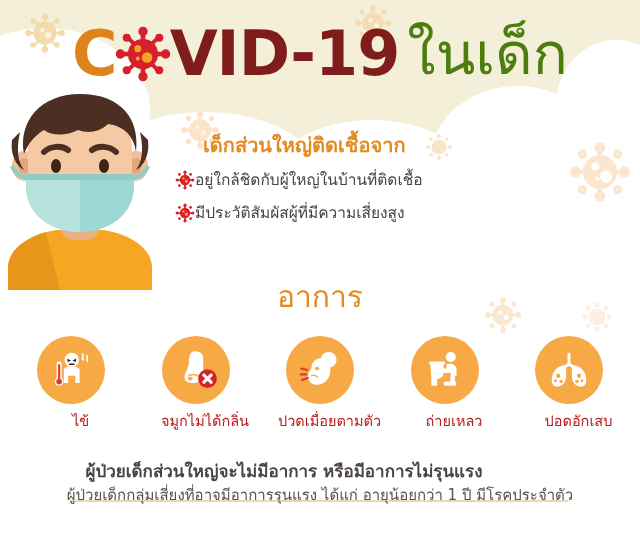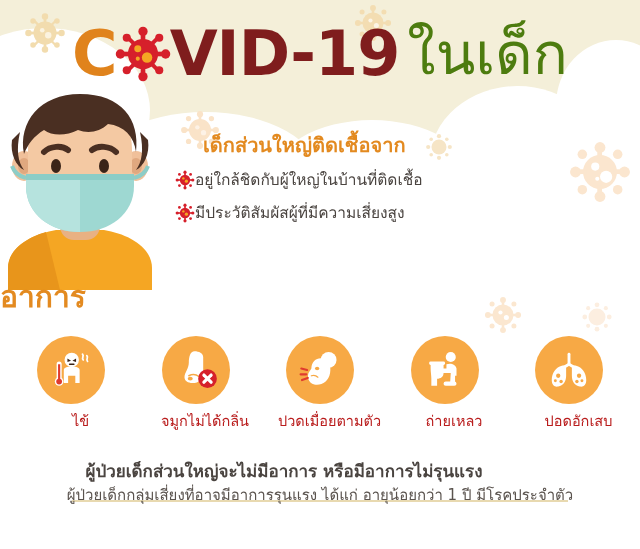--- a/index.html
+++ b/index.html
@@ -131,22 +131,23 @@
     color: #4a4440;
     line-height: 1.35;
     letter-spacing: 0px;
   }
 
   
   .symptoms-heading {
     position: absolute;
     left: 0; top: 282px;
     width: 640px;
+    text-align: center;
     font-size: 30px;
-    font-weight: 700;
+    font-weight: 400;
     color: #e38a20;
     z-index: 8;
     line-height: 1;
   }
   .symptom-row {
     position: absolute;
     left: 12px;
     top: 336px;
     width: 616px;
     display: flex;

